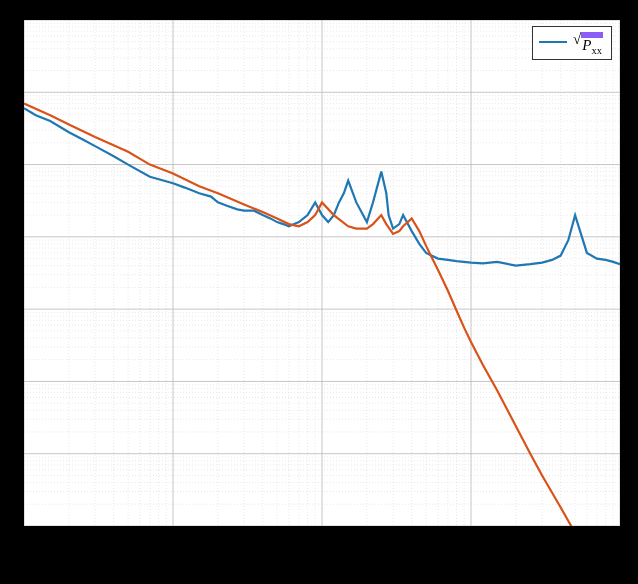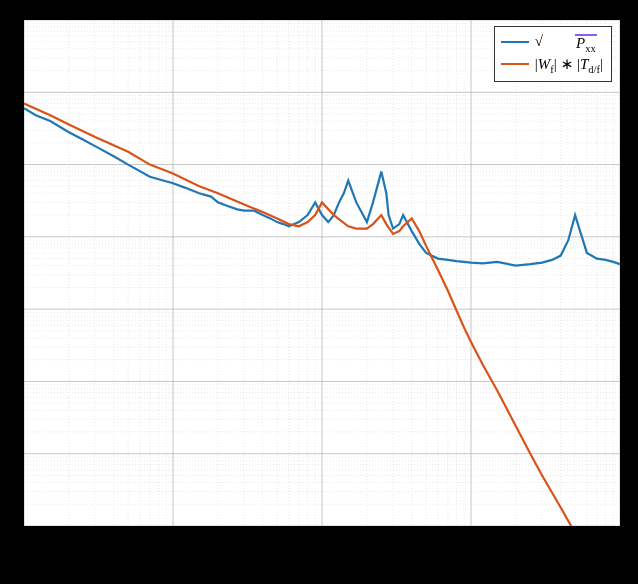--- a/index.html
+++ b/index.html
@@ -56,21 +56,21 @@
   .legend-line {
     width: 28px;
     height: 0;
     border-top: 2.5px solid;
   }
   .legend-line.blue { border-color: #1f77b4; }
   .legend-line.orange { border-color: #d95319; }
   .legend-label { white-space: nowrap; }
   .sqrt { display:inline-flex; align-items:flex-start; }
   .sqrt-sign { font-size:15px; line-height:1; }
-  .sqrt-bar { border-top:2px solid #8b5cf6; padding:0 1px; line-height:1;margin-left:32px; }
+  .sqrt-bar { border-top:6px solid #8b5cf6; padding:0 1px; line-height:1; }
   sub { font-size: 0.7em; vertical-align: sub; line-height:0; }
   .ticks {
     position:absolute;
     left:22px;
     top: 528px;
     width:600px;
     height:14px;
   }
   .tick {
     position:absolute;
@@ -196,28 +196,20 @@
   <div class="legend">
     <div class="legend-row">
       <span class="legend-line blue"></span>
       <span class="legend-label">
         <span class="sqrt">
           <span class="sqrt-sign">√</span>
           <span class="sqrt-bar"><i>P</i><sub>xx</sub></span>
         </span>
       </span>
     </div>
-    <div class="legend-row">
-      <span class="legend-line orange"></span>
-      <span class="legend-label">
-        |<i>W</i><sub>f</sub>|
-        <span>∗</span>
-        |<i>T</i><sub>d/f</sub>|
-      </span>
-    </div>
   </div>
 </div>
 
 <div id="xticks" class="ticks">
     <div class="tick major" style="left: 0px;"></div>
     <div class="tick minor" style="left: 45.1545px;"></div>
     <div class="tick minor" style="left: 71.5682px;"></div>
     <div class="tick minor" style="left: 90.309px;"></div>
     <div class="tick minor" style="left: 104.846px;"></div>
     <div class="tick minor" style="left: 116.723px;"></div>

